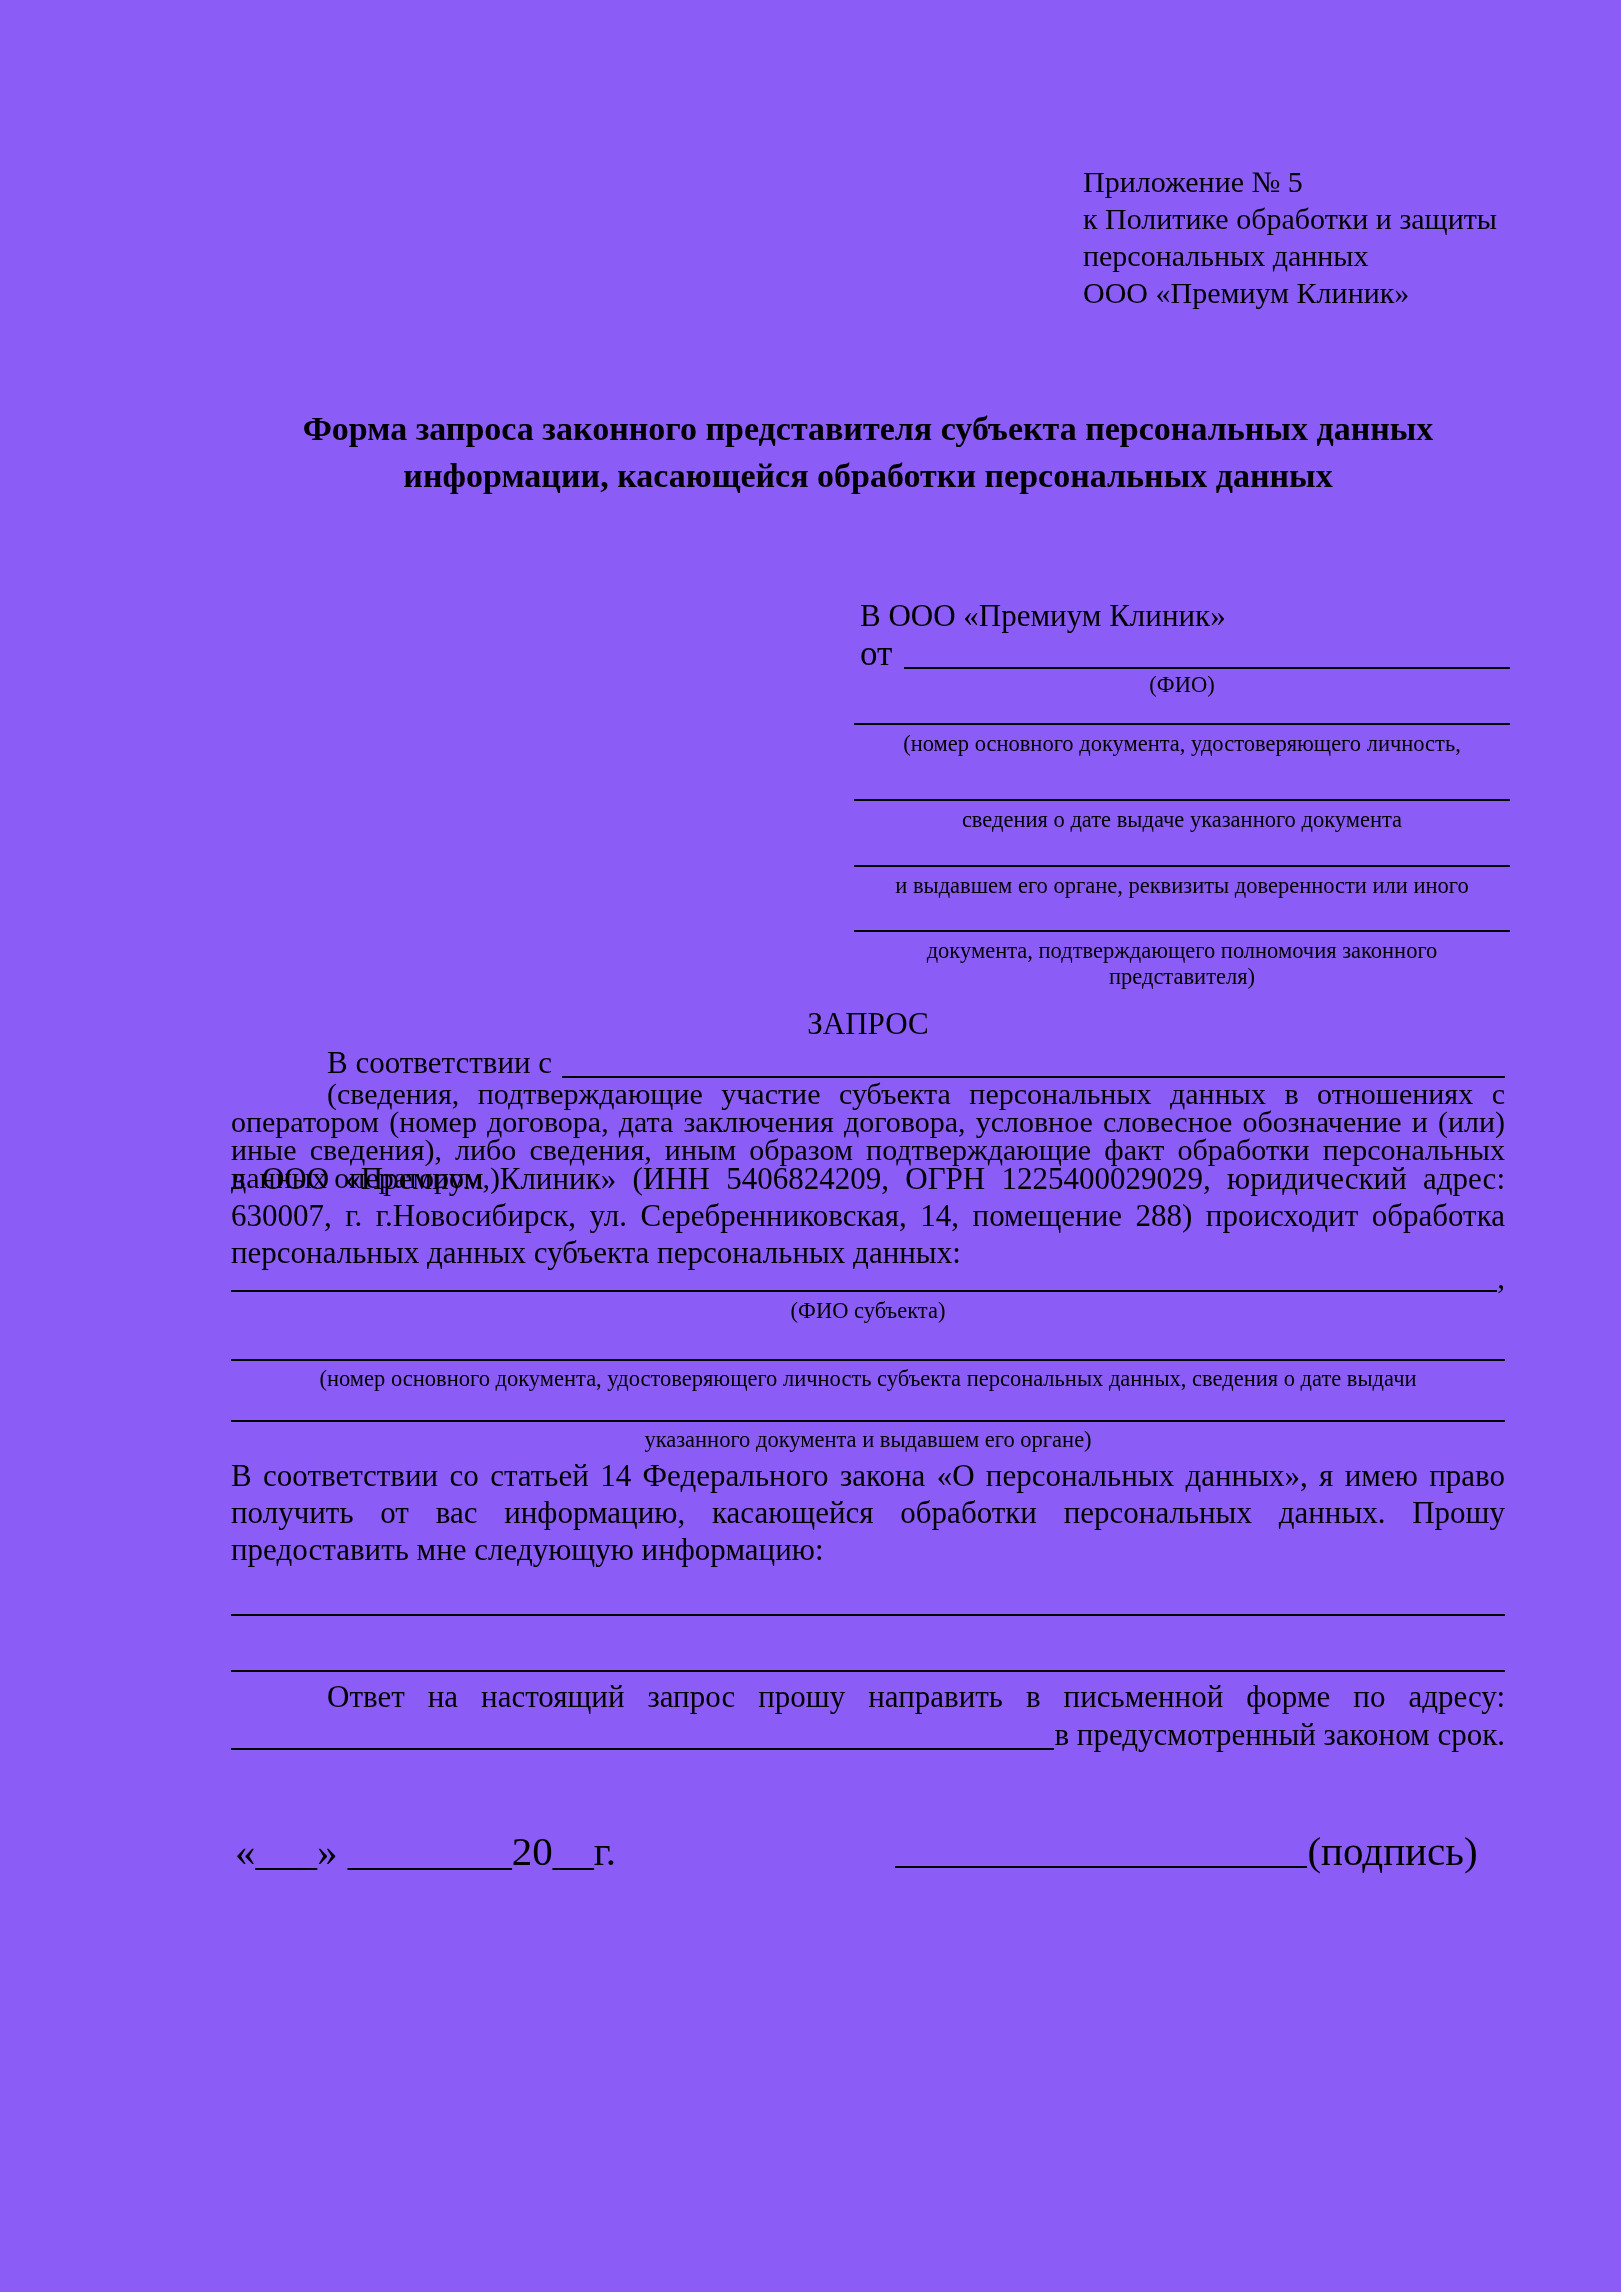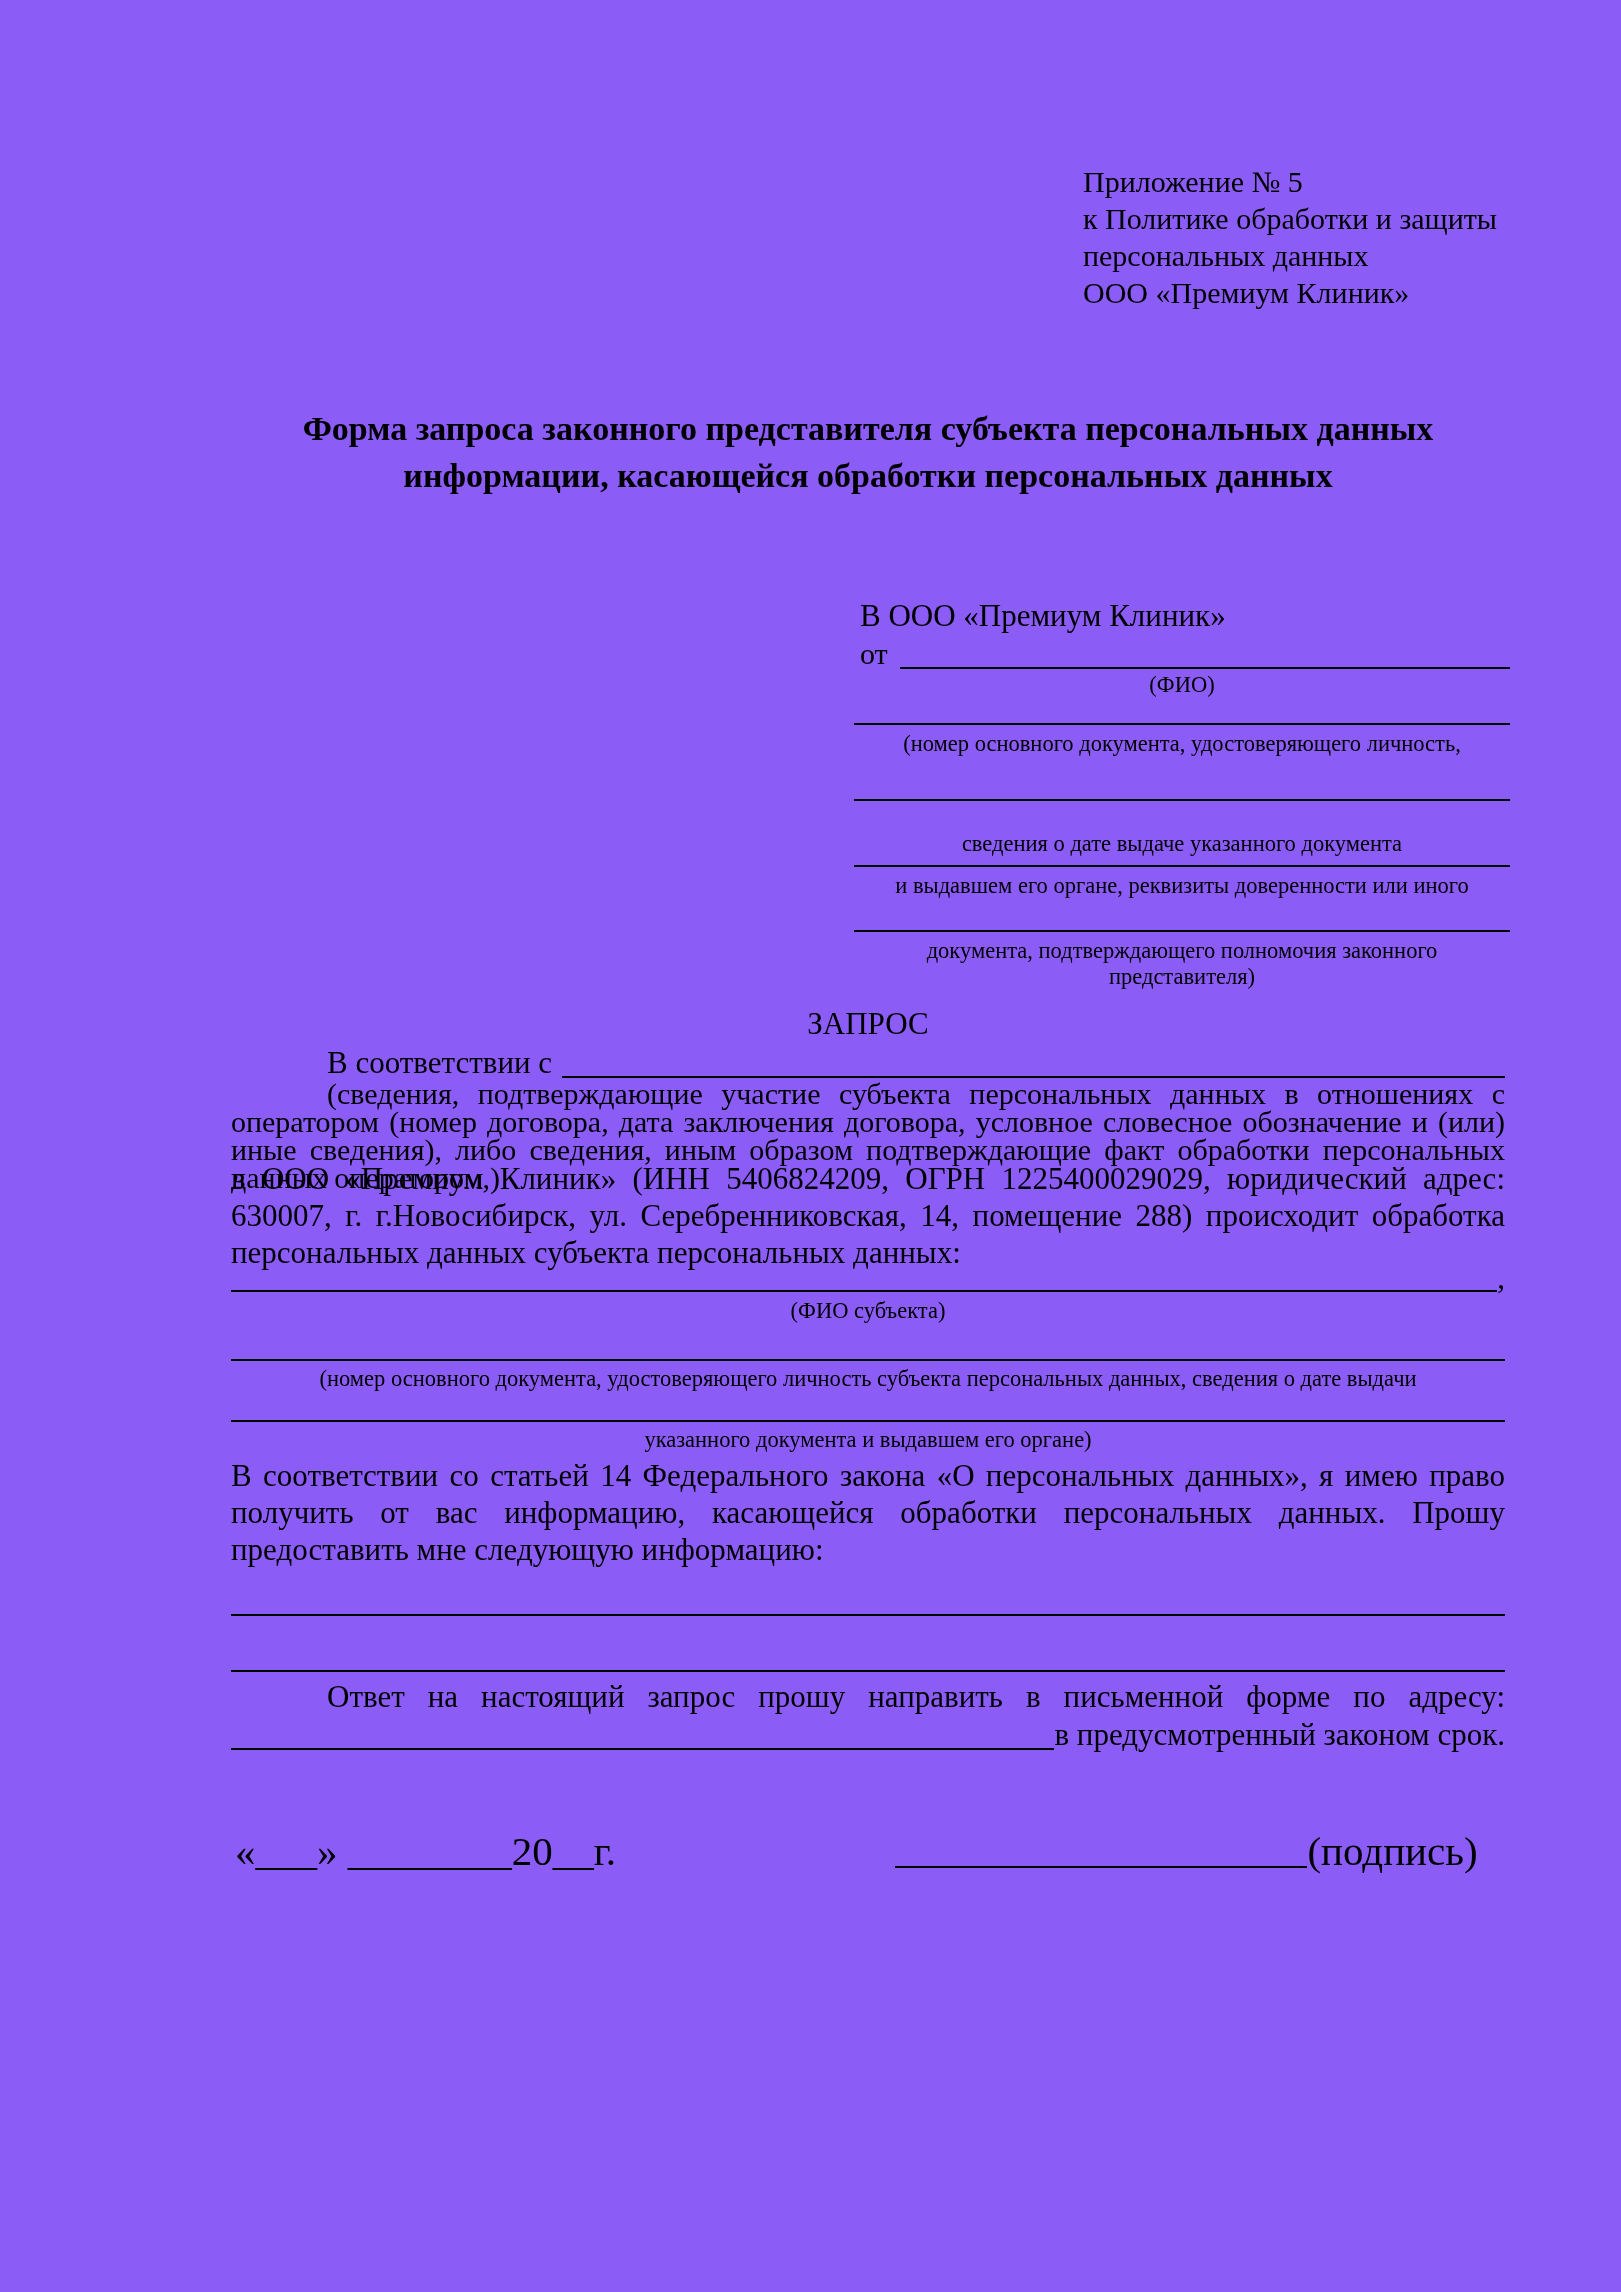--- a/index.html
+++ b/index.html
@@ -15,21 +15,21 @@
   .abs { position:absolute; }
 
   
   .annex { left:1083px; top:163px; font-size:30px; line-height:37px; white-space:nowrap; }
 
   
   .doc-title { left:231px; top:405px; width:1274px; text-align:center; font-weight:bold; font-size:34px; line-height:47px; }
 
   
   .addr-to   { left:860px; top:598px; font-size:31px; white-space:nowrap; }
-  .addr-from { left:860px; top:635px; width:650px; height:34px; display:flex; align-items:flex-end; font-size:30px; }
+  .addr-from { left:860px; top:635px; width:650px; height:34px; display:flex; align-items:flex-end; font-size:35px; }
   .addr-from .lbl { line-height:31px; padding-right:11.8px; }
   .fill { flex:1 1 auto; border-bottom:2.9px solid #000; height:100%; }
   .cap { font-size:22.5px; text-align:center; line-height:25.5px; }
   .cap-w { left:854px; width:656px; }
   .rule { border-bottom:2.9px solid #000; height:0; }
   .rule-addr { left:854px; width:656px; }
 
   
   .zapros { left:231px; top:1006px; width:1274px; text-align:center; font-size:31px; }
   .accord { left:231px; top:1043px; width:1274px; height:35px; display:flex; align-items:flex-end; font-size:31px; }
@@ -75,21 +75,21 @@
   <div class="abs addr-from">
     <span class="lbl">от</span>
     <span class="fill"></span>
   </div>
   <div class="abs cap cap-w" style="top:672px;">(ФИО)</div>
 
   <div class="abs rule rule-addr" style="top:723px;"></div>
   <div class="abs cap cap-w" style="top:731px;">(номер основного документа, удостоверяющего личность,</div>
 
   <div class="abs rule rule-addr" style="top:799px;"></div>
-  <div class="abs cap cap-w" style="top:807px;margin-top:24px;">сведения о дате выдаче указанного документа</div>
+  <div class="abs cap cap-w" style="top:807px;">сведения о дате выдаче указанного документа</div>
 
   <div class="abs rule rule-addr" style="top:865px;"></div>
   <div class="abs cap cap-w" style="top:873px;">и выдавшем его органе, реквизиты доверенности или иного</div>
 
   <div class="abs rule rule-addr" style="top:930px;"></div>
   <div class="abs cap cap-w" style="top:938px;">документа, подтверждающего полномочия законного представителя)</div>
 
   <div class="abs zapros">ЗАПРОС</div>
 
   <div class="abs accord">

